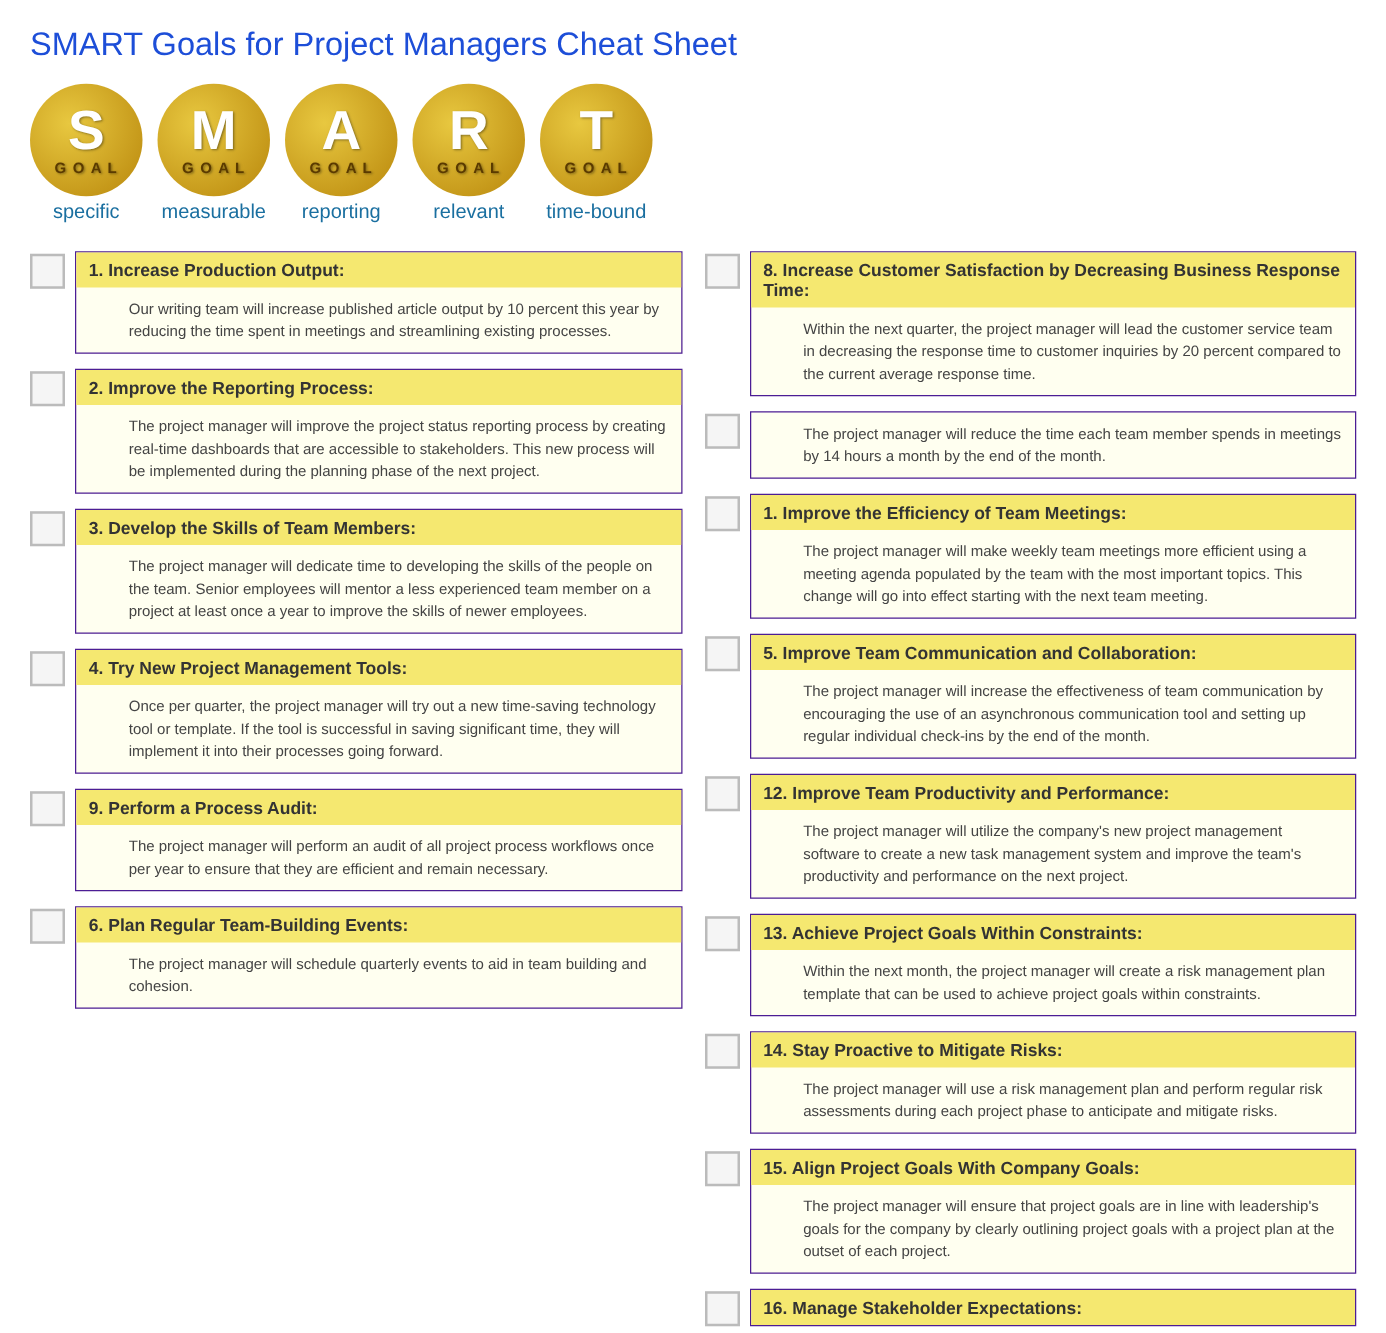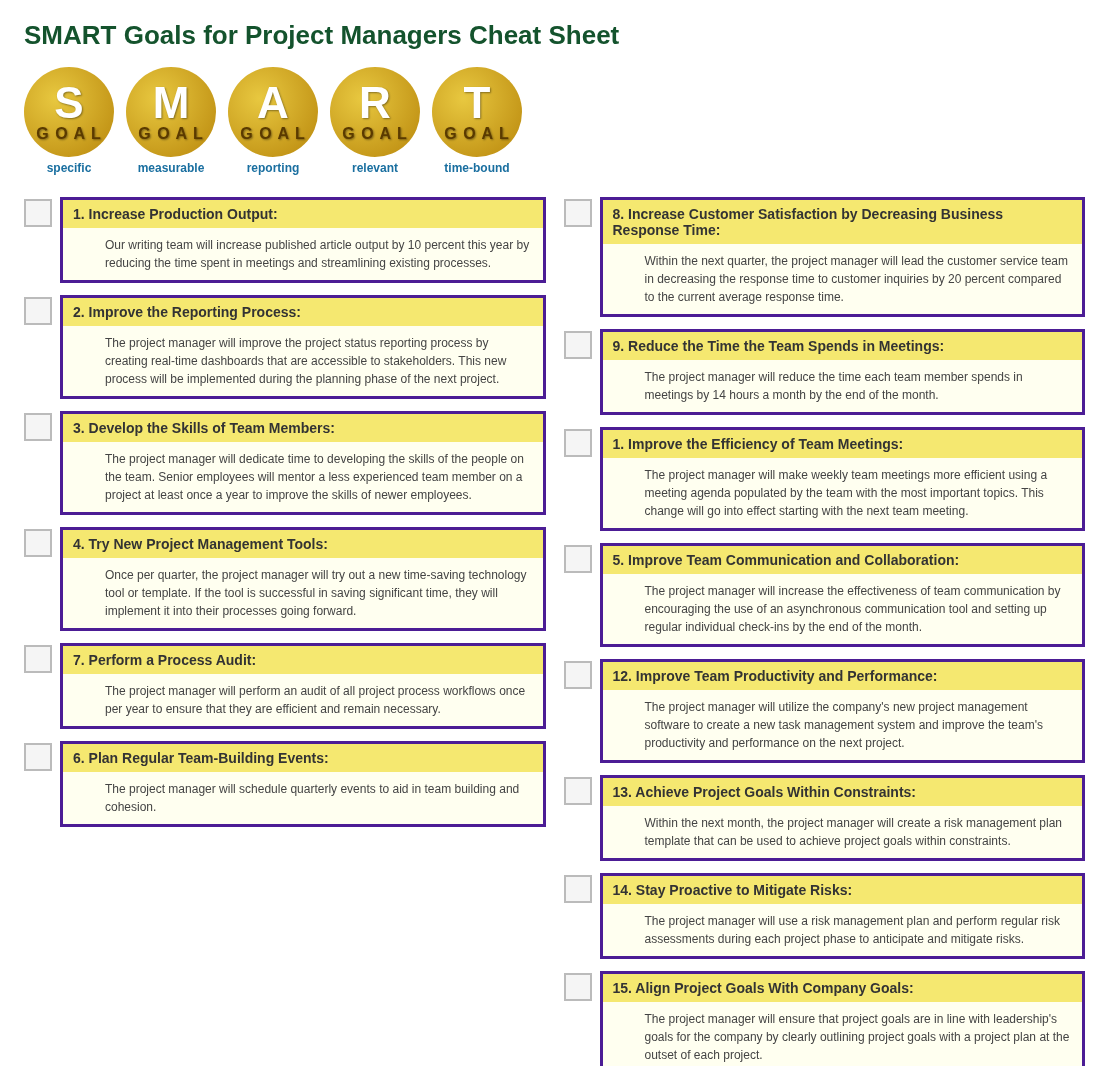--- a/index.html
+++ b/index.html
@@ -4,23 +4,23 @@
   <style>
     * { box-sizing: border-box; margin: 0; padding: 0; }
     body {
       background: #fff;
       font-family: Arial, sans-serif;
       padding: 20px 24px;
       width: 1109px;
       min-height: 1066px;
     }
     .page-title {
-      color: #14532d;
+      color: #1d4ed8;
       font-size: 26px;
-      font-weight: bold;
+      font-weight: normal;
       margin-bottom: 16px;
     }
     .smart-banner {
       display: flex;
       gap: 12px;
       margin-bottom: 22px;
       align-items: flex-end;
     }
     .smart-circle {
       width: 90px;
@@ -34,29 +34,29 @@
       color: #fff;
       text-shadow: 1px 1px 2px rgba(0,0,0,0.4);
       position: relative;
     }
     .smart-letter {
       font-size: 44px;
       font-weight: 900;
       line-height: 1;
     }
     .smart-sub {
-      font-size: 16px;
+      font-size: 12px;
       font-weight: bold;
       letter-spacing: 1px;
       color: #5a3a00;
     }
     .smart-label {
       text-align: center;
-      font-size: 12px;
-      font-weight: bold;
+      font-size: 16px;
+      font-weight: normal;
       color: #1a6fa0;
       margin-top: 4px;
       width: 90px;
     }
     .smart-item {
       display: flex;
       flex-direction: column;
       align-items: center;
     }
     .content-area {
@@ -78,21 +78,21 @@
       width: 28px;
       height: 28px;
       border: 2px solid #bbb;
       background: #f5f5f5;
       flex-shrink: 0;
       margin-top: 2px;
     }
     .goal-card {
       flex: 1;
       background: #fffff0;
-      border: 3px solid #4c1d95;
+      border: 1px solid #4c1d95;
     }
     .goal-header {
       background: #f5e870;
       padding: 6px 10px;
       font-size: 14px;
       font-weight: bold;
       color: #333;
     }
     .goal-body {
       padding: 8px 10px;
@@ -171,21 +171,21 @@
       <div class="goal-item">
         <div class="checkbox"></div>
         <div class="goal-card">
           <div class="goal-header">4. Try New Project Management Tools:</div>
           <div class="goal-body">Once per quarter, the project manager will try out a new time-saving technology tool or template. If the tool is successful in saving significant time, they will implement it into their processes going forward.</div>
         </div>
       </div>
       <div class="goal-item">
         <div class="checkbox"></div>
         <div class="goal-card">
-          <div class="goal-header">7. Perform a Process Audit:</div>
+          <div class="goal-header">9. Perform a Process Audit:</div>
           <div class="goal-body">The project manager will perform an audit of all project process workflows once per year to ensure that they are efficient and remain necessary.</div>
         </div>
       </div>
       <div class="goal-item">
         <div class="checkbox"></div>
         <div class="goal-card">
           <div class="goal-header">6. Plan Regular Team-Building Events:</div>
           <div class="goal-body">The project manager will schedule quarterly events to aid in team building and cohesion.</div>
         </div>
       </div>
@@ -194,21 +194,20 @@
       <div class="goal-item">
         <div class="checkbox"></div>
         <div class="goal-card">
           <div class="goal-header">8. Increase Customer Satisfaction by Decreasing Business Response Time:</div>
           <div class="goal-body">Within the next quarter, the project manager will lead the customer service team in decreasing the response time to customer inquiries by 20 percent compared to the current average response time.</div>
         </div>
       </div>
       <div class="goal-item">
         <div class="checkbox"></div>
         <div class="goal-card">
-          <div class="goal-header">9. Reduce the Time the Team Spends in Meetings:</div>
           <div class="goal-body">The project manager will reduce the time each team member spends in meetings by 14 hours a month by the end of the month.</div>
         </div>
       </div>
       <div class="goal-item">
         <div class="checkbox"></div>
         <div class="goal-card">
           <div class="goal-header">1. Improve the Efficiency of Team Meetings:</div>
           <div class="goal-body">The project manager will make weekly team meetings more efficient using a meeting agenda populated by the team with the most important topics. This change will go into effect starting with the next team meeting.</div>
         </div>
       </div>

